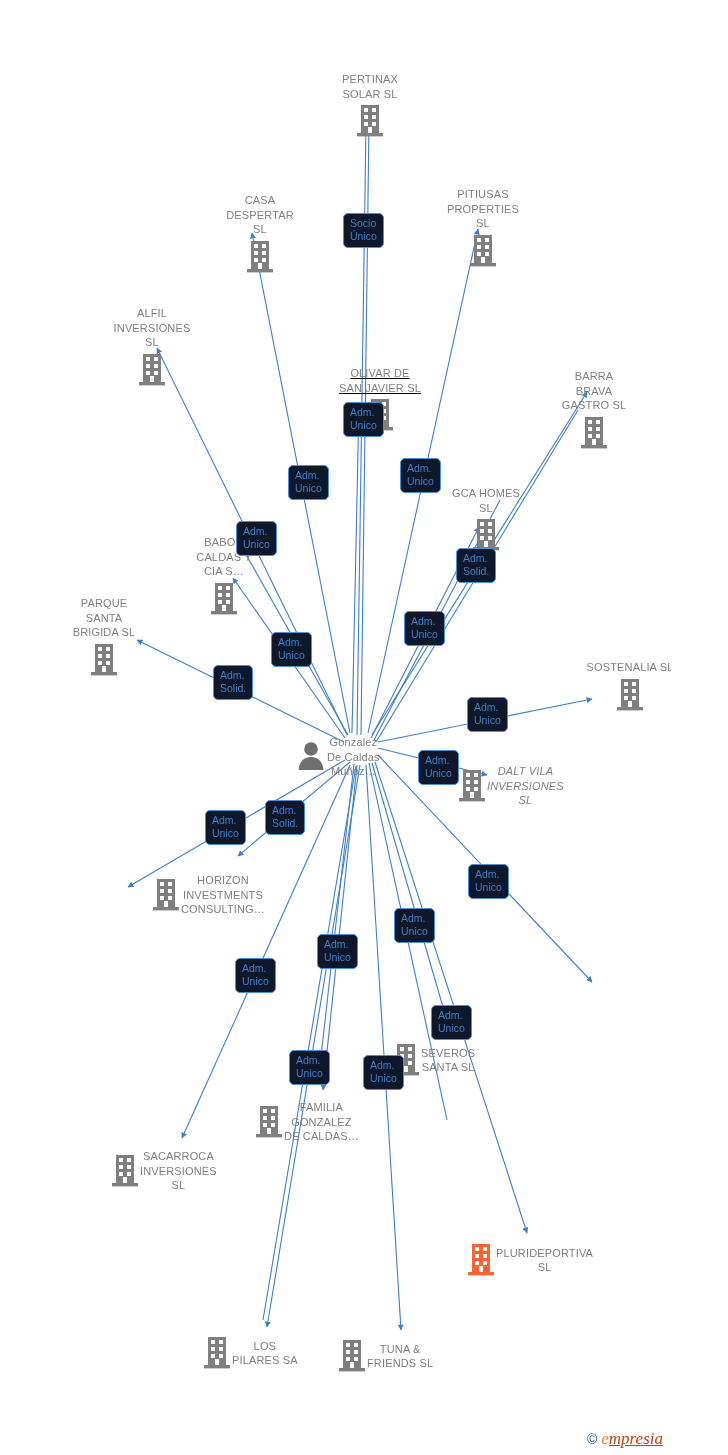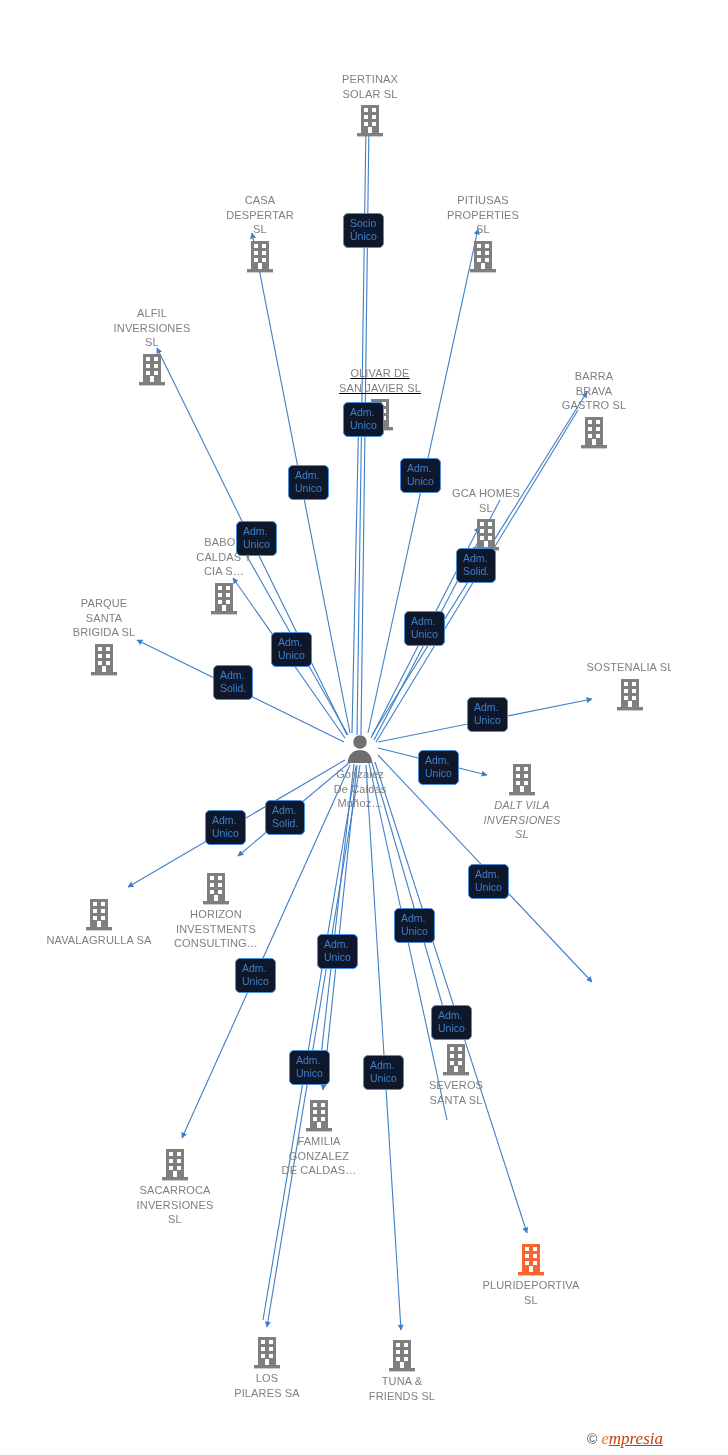--- a/index.html
+++ b/index.html
@@ -24,21 +24,21 @@
     width: 728px;
     height: 1455px;
     pointer-events: none;
   }
   .node {
     position: absolute;
     width: 130px;
     margin-left: -65px;
     text-align: center;
     display: flex;
-    flex-direction: column;
+    flex-direction: row;
     align-items: center;
   }
   .node.label-above {
     flex-direction: column-reverse;
   }
   .node-label {
     font-size: 11px;
     line-height: 14.5px;
     color: #7f7f7f;
     letter-spacing: 0.15px;
@@ -199,21 +199,21 @@
             <rect x="17" y="19" width="4" height="4"></rect>
             <rect x="13" y="24" width="4" height="6"></rect>
           </g>
         </svg>
     </span>
     <span class="node-label">CASA
 DESPERTAR
 SL</span>
   </div>
 
-  <div class="node label-above" style="left:483px; top:193px;">
+  <div class="node label-above" style="left:483px; top:187px;">
     <span class="icon">
       <svg class="icon-building" viewBox="0 0 30 34">
           <g fill="#7f7f7f">
             <rect x="6" y="2" width="18" height="28"></rect>
             <rect x="2" y="30" width="26" height="3.4"></rect>
           </g>
           <g fill="#ffffff">
             <rect x="9" y="5" width="4" height="4"></rect>
             <rect x="17" y="5" width="4" height="4"></rect>
             <rect x="9" y="12" width="4" height="4"></rect>
@@ -425,40 +425,20 @@
             <rect x="17" y="19" width="4" height="4"></rect>
             <rect x="13" y="24" width="4" height="6"></rect>
           </g>
         </svg>
     </span>
     <span class="node-label">HORIZON
 INVESTMENTS
 CONSULTING…</span>
   </div>
 
-  <div class="node" style="left:99px; top:897px;">
-    <span class="icon">
-      <svg class="icon-building" viewBox="0 0 30 34">
-          <g fill="#7f7f7f">
-            <rect x="6" y="2" width="18" height="28"></rect>
-            <rect x="2" y="30" width="26" height="3.4"></rect>
-          </g>
-          <g fill="#ffffff">
-            <rect x="9" y="5" width="4" height="4"></rect>
-            <rect x="17" y="5" width="4" height="4"></rect>
-            <rect x="9" y="12" width="4" height="4"></rect>
-            <rect x="17" y="12" width="4" height="4"></rect>
-            <rect x="9" y="19" width="4" height="4"></rect>
-            <rect x="17" y="19" width="4" height="4"></rect>
-            <rect x="13" y="24" width="4" height="6"></rect>
-          </g>
-        </svg>
-    </span>
-    <span class="node-label">NAVALAGRULLA SA</span>
-  </div>
 
 
   <div class="node" style="left:456px; top:1042px;">
     <span class="icon">
       <svg class="icon-building" viewBox="0 0 30 34">
           <g fill="#7f7f7f">
             <rect x="6" y="2" width="18" height="28"></rect>
             <rect x="2" y="30" width="26" height="3.4"></rect>
           </g>
           <g fill="#ffffff">

